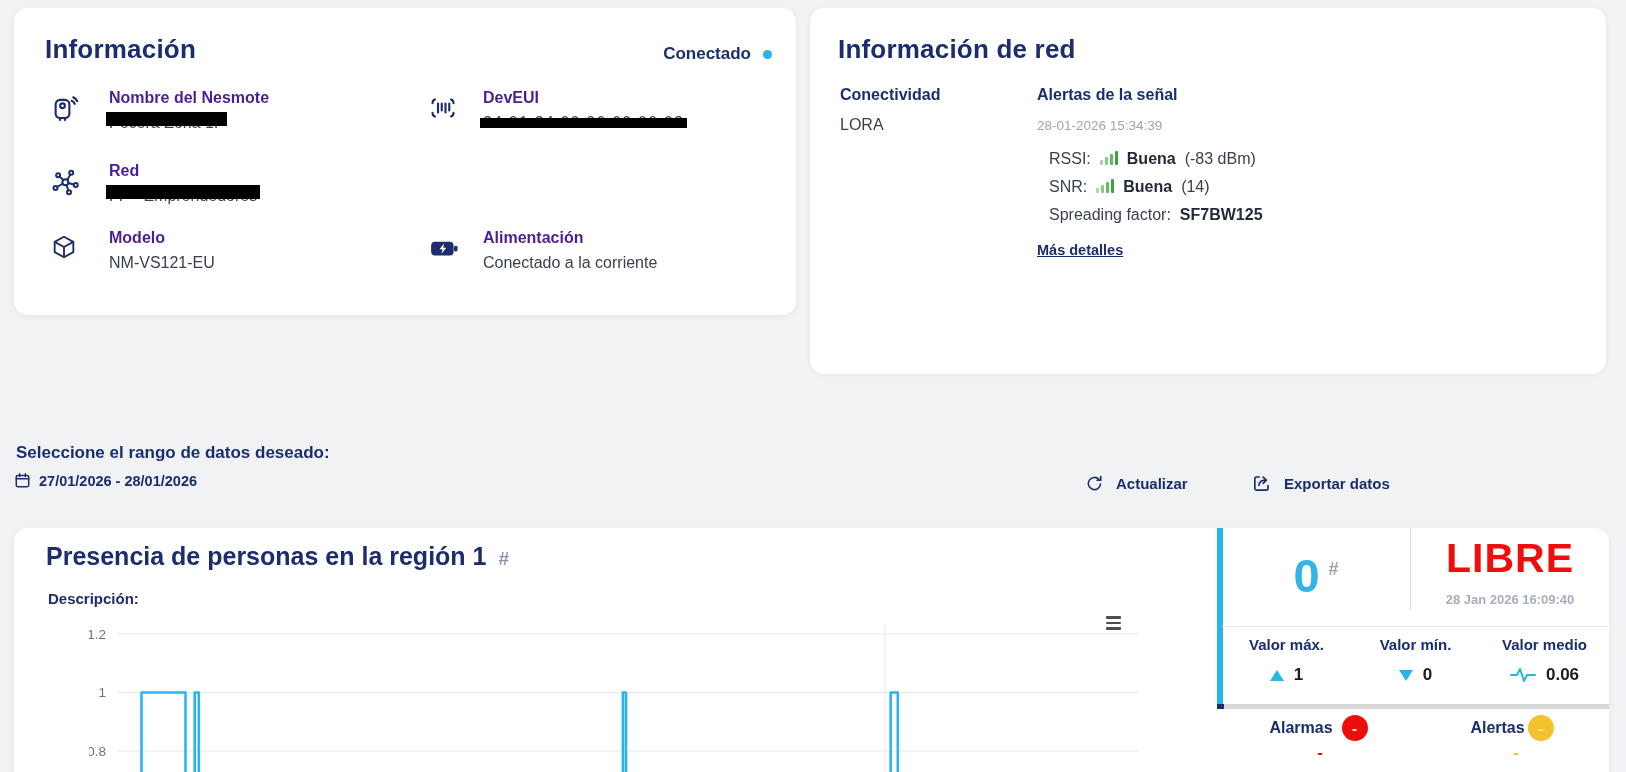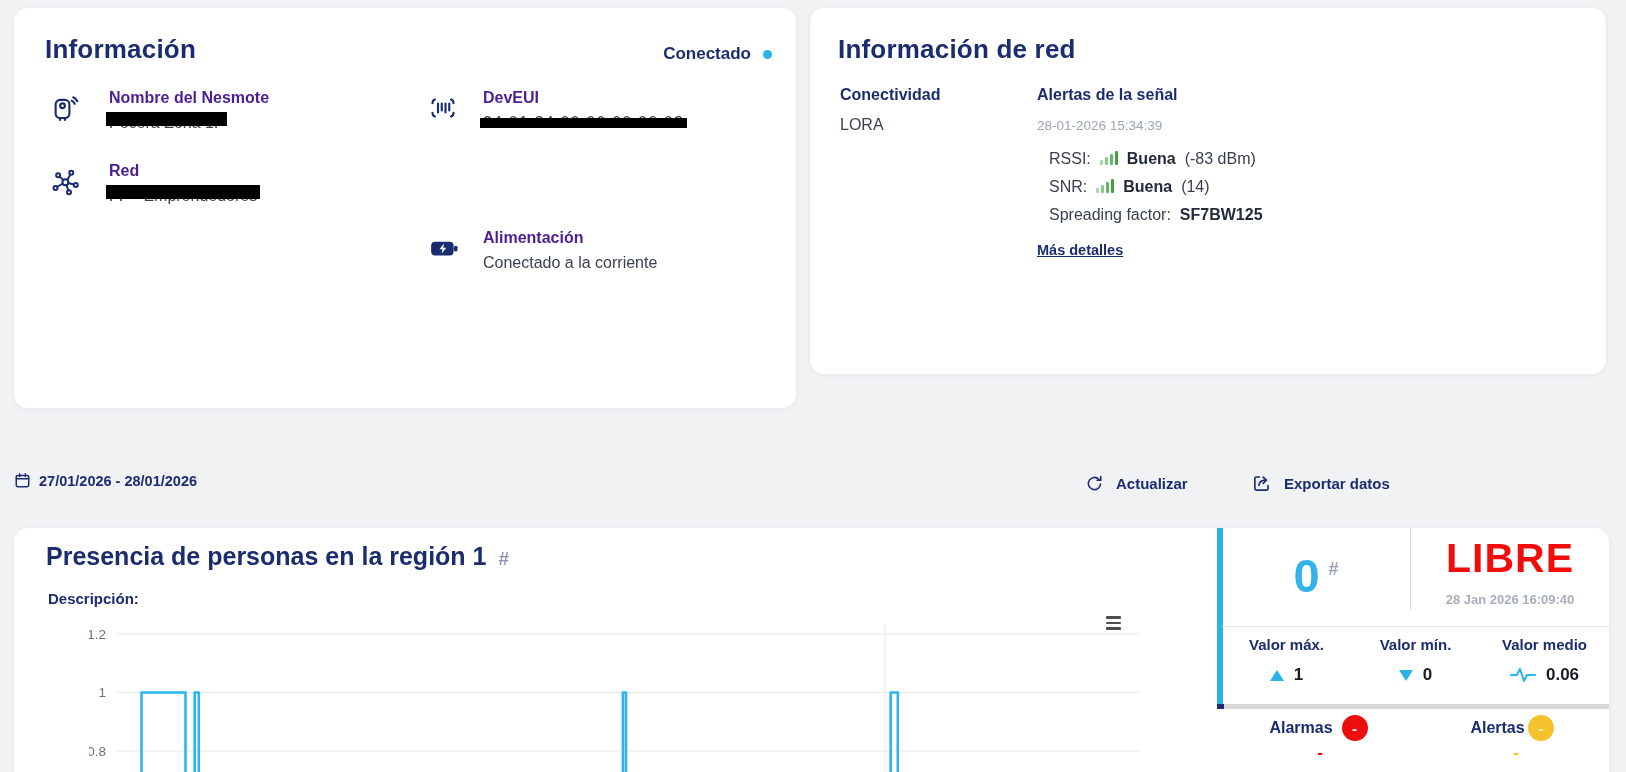--- a/index.html
+++ b/index.html
@@ -1,20 +1,20 @@
 <!DOCTYPE html>
 <html><head>
 <meta charset="utf-8">
 <style>
   * { margin:0; padding:0; box-sizing:border-box; }
   html,body { width:1626px; height:772px; overflow:hidden; }
   body { font-family:"Liberation Sans", sans-serif; background:#f1f2f4; }
   .page { position:relative; width:1626px; height:772px; overflow:hidden; }
   .card { position:absolute; background:#fff; border-radius:14px; box-shadow:0 1px 5px rgba(20,30,80,.06); }
-  .card-info    { left:14px;  top:8px;   width:782px;  height:400px; }
+  .card-info    { left:14px;  top:8px;   width:782px;  height:307px; }
   .card-network { left:810px; top:8px;   width:796px;  height:366px; }
   .card-chart   { left:14px;  top:528px; width:1595px; height:310px; }
   .card-title { position:absolute; font-size:26px; font-weight:800; color:#1b2d6e; letter-spacing:.2px; }
 
   
   .field { position:absolute; }
   .f-icon { position:absolute; left:0; top:4px; width:30px; height:30px; }
   .f-text-c1 { margin-left:59px; }
   .f-text-c2 { margin-left:55px; }
   .f-label { font-size:16px; font-weight:700; color:#4c1d95; }
@@ -131,20 +131,32 @@
         </svg>
       </span>
       <div class="f-text-c1">
         <div class="f-label">Red</div>
         <div class="f-value">
           <span class="redacted cover-top">FP - Emprendedores</span>
         </div>
       </div>
     </div>
 
+    <div class="field" style="left:36px; top:221px;">
+      <span class="f-icon">
+        <svg class="ic" width="28" height="28" viewBox="0 0 24 24" fill="none" stroke="#1b2d6e" stroke-width="1.6" stroke-linejoin="round">
+          <path d="M12 3.2 L20 7.6 V16.4 L12 20.8 L4 16.4 V7.6 Z"></path>
+          <path d="M4 7.6 L12 12 L20 7.6 M12 12 V20.8"></path>
+        </svg>
+      </span>
+      <div class="f-text-c1">
+        <div class="f-label">Modelo</div>
+        <div class="f-value">NM-VS121-EU</div>
+      </div>
+    </div>
 
     <div class="field" style="left:414px; top:81px;">
       <span class="f-icon">
         <svg class="ic" width="30" height="30" viewBox="0 0 24 24" fill="none" stroke="#1b2d6e" stroke-width="1.7" stroke-linecap="round">
           <path d="M5.6 5.2 C4 5.6 3.6 6.6 3.6 8.2 M3.6 15.8 C3.6 17.4 4 18.4 5.6 18.8"></path>
           <path d="M18.4 5.2 C20 5.6 20.4 6.6 20.4 8.2 M20.4 15.8 C20.4 17.4 20 18.4 18.4 18.8"></path>
           <path d="M8 8.4 V15.6 M11 8.4 V14 M14 8.4 V15.6 M17 8.4 V14"></path>
         </svg>
       </span>
       <div class="f-text-c2">
@@ -205,20 +217,21 @@
     </div>
 
     <div class="sig-row" style="left:227px; top:198px;">
       <span>Spreading factor:</span>
       <span class="sig-q">SF7BW125</span>
     </div>
 
     <a class="link" style="left:227px; top:234px;">Más detalles</a>
   </section>
 
+  <div class="range-heading">Seleccione el rango de datos deseado:</div>
 
   <button class="toolbar-btn date-btn">
     <span>
       <svg class="ic" width="17" height="17" viewBox="0 0 24 24" fill="none" stroke="#1b2d6e" stroke-width="2.1" stroke-linecap="round">
         <rect x="3.2" y="4.8" width="17.6" height="16" rx="2.4"></rect>
         <path d="M3.2 9.6 H20.8 M8 2.6 V6.4 M16 2.6 V6.4"></path>
       </svg>
     </span>
     <span>27/01/2026 - 28/01/2026</span>
   </button>

